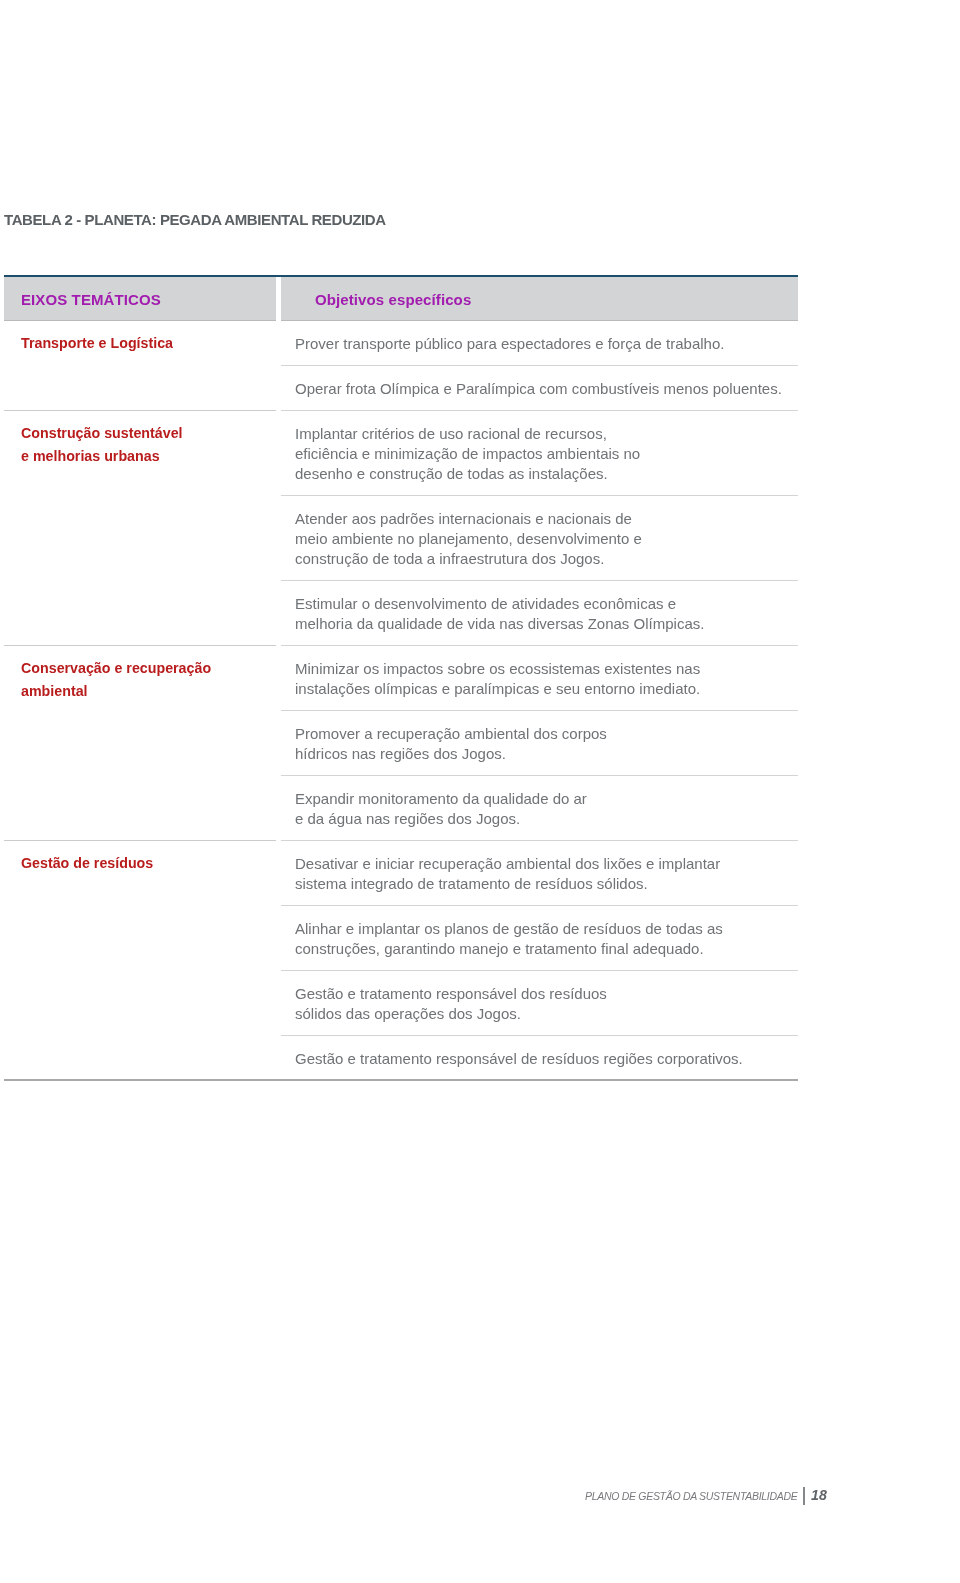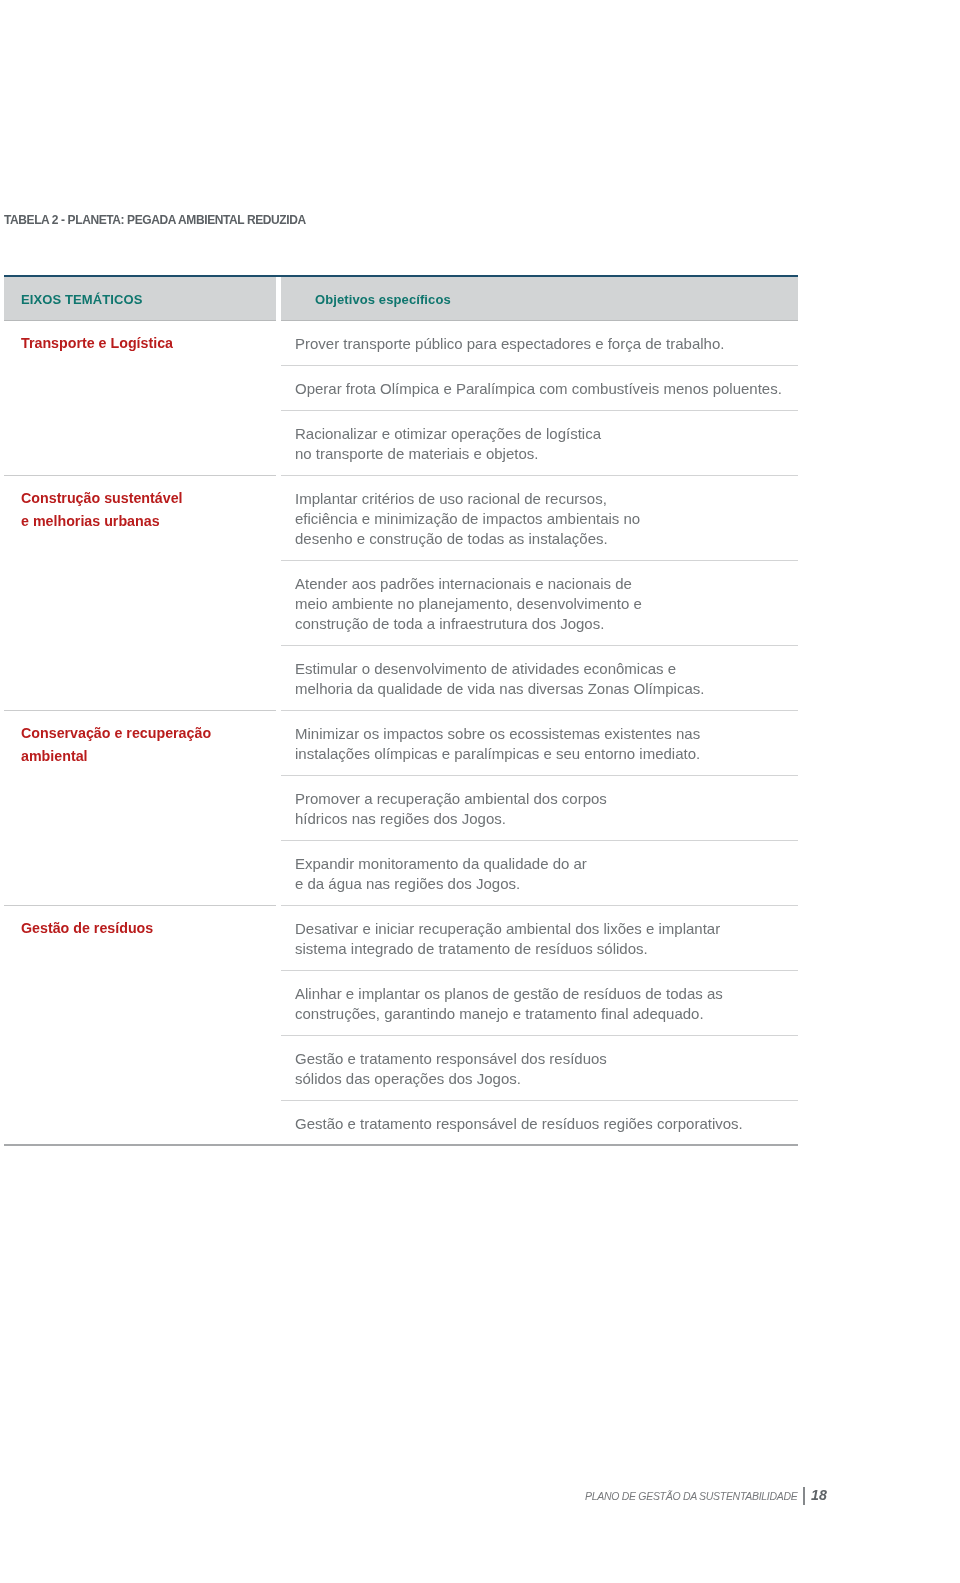--- a/index.html
+++ b/index.html
@@ -7,33 +7,33 @@
   body{
     width:960px;height:1583px;background:#ffffff;
     font-family:"Liberation Sans", sans-serif;
     -webkit-font-smoothing:antialiased;
   }
   .page{position:relative;width:960px;height:1583px;overflow:hidden;
     transform:translateZ(0);will-change:transform;}
 
   .table-title{
     position:absolute;left:4px;top:210px;
-    font-size:12px;font-weight:bold;letter-spacing:-0.4px;
+    font-size:15px;font-weight:bold;letter-spacing:-0.4px;
     line-height:20px;color:#5b6064;
   }
 
   .tbl{position:absolute;left:4px;top:274px;width:794px;}
 
   .topline{height:2px;margin-top:1px;background:#1d4e6b;width:100%;}
 
   .hdr{display:flex;height:44px;margin-top:0px;}
   .hdr .c1{width:272px;background:#d2d4d5;border-bottom:1px solid #b7b9ba;box-sizing:border-box;}
   .hdr .c2{flex:1;background:#d2d4d5;margin-left:5px;border-bottom:1px solid #b7b9ba;box-sizing:border-box;}
   .hdr .lbl{
-    font-size:13px;font-weight:bold;color:#0f766e;
+    font-size:15px;font-weight:bold;color:#a21caf;
     padding-left:17px;line-height:46px;letter-spacing:0.1px;
   }
   .hdr .c2 .lbl{padding-left:14px;font-weight:bold;margin-left:20px;}
 
   .body{position:relative;}
   .grp{display:flex;}
   .grp .left{width:272px;flex:none;border-top:1px solid #cbcccd;}
   .grp:first-child .left{border-top:none;}
   .grp .right{flex:1;margin-left:5px;}
   .grp .lname{
@@ -80,21 +80,20 @@
       </div>
     </div>
     <div class="body" id="tbody">
         <div class="grp">
           <div class="left">
             <div class="lname">Transporte e Logística</div>
           </div>
           <div class="right">
             <div class="item">Prover transporte público para espectadores e força de trabalho.</div>
             <div class="item">Operar frota Olímpica e Paralímpica com combustíveis menos poluentes.</div>
-            <div class="item">Racionalizar e otimizar operações de logística<br>no transporte de materiais e objetos.</div>
           </div>
         </div>
         <div class="grp">
           <div class="left">
             <div class="lname">Construção sustentável<br>e melhorias urbanas</div>
           </div>
           <div class="right">
             <div class="item">Implantar critérios de uso racional de recursos,<br>eficiência e minimização de impactos ambientais no<br>desenho e construção de todas as instalações.</div>
             <div class="item">Atender aos padrões internacionais e nacionais de<br>meio ambiente no planejamento, desenvolvimento e<br>construção de toda a infraestrutura dos Jogos.</div>
             <div class="item">Estimular o desenvolvimento de atividades econômicas e<br>melhoria da qualidade de vida nas diversas Zonas Olímpicas.</div>

